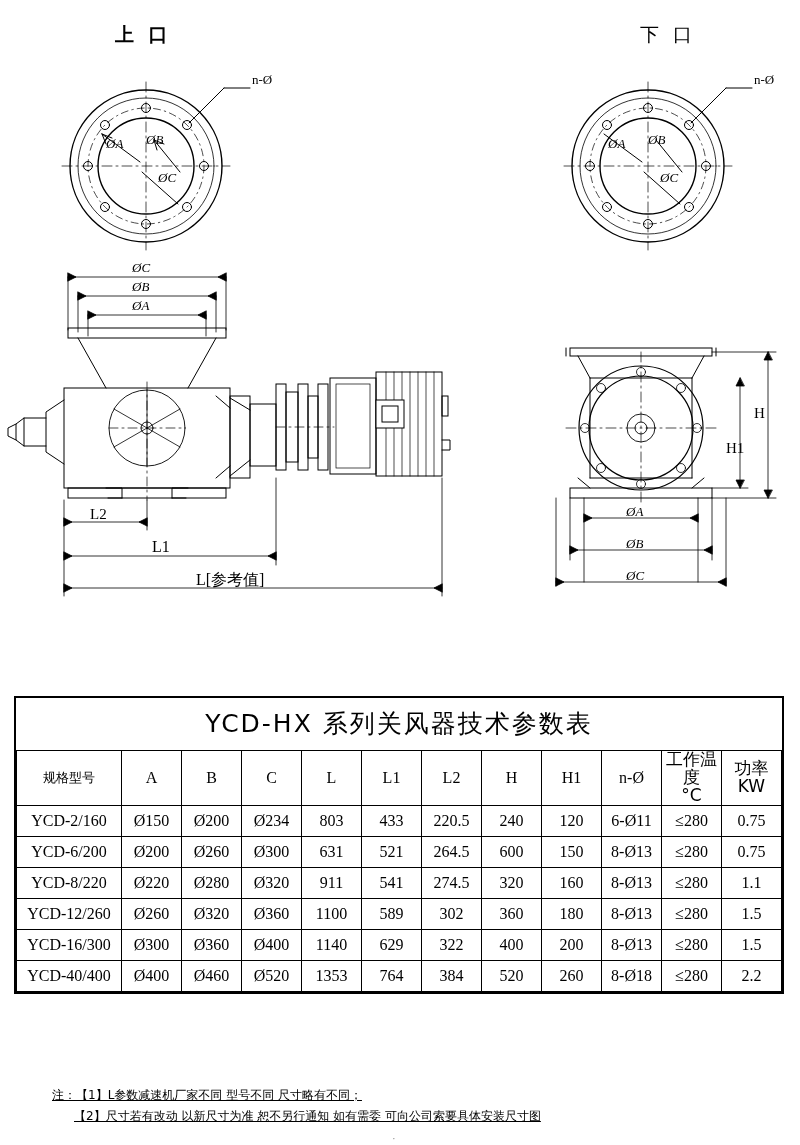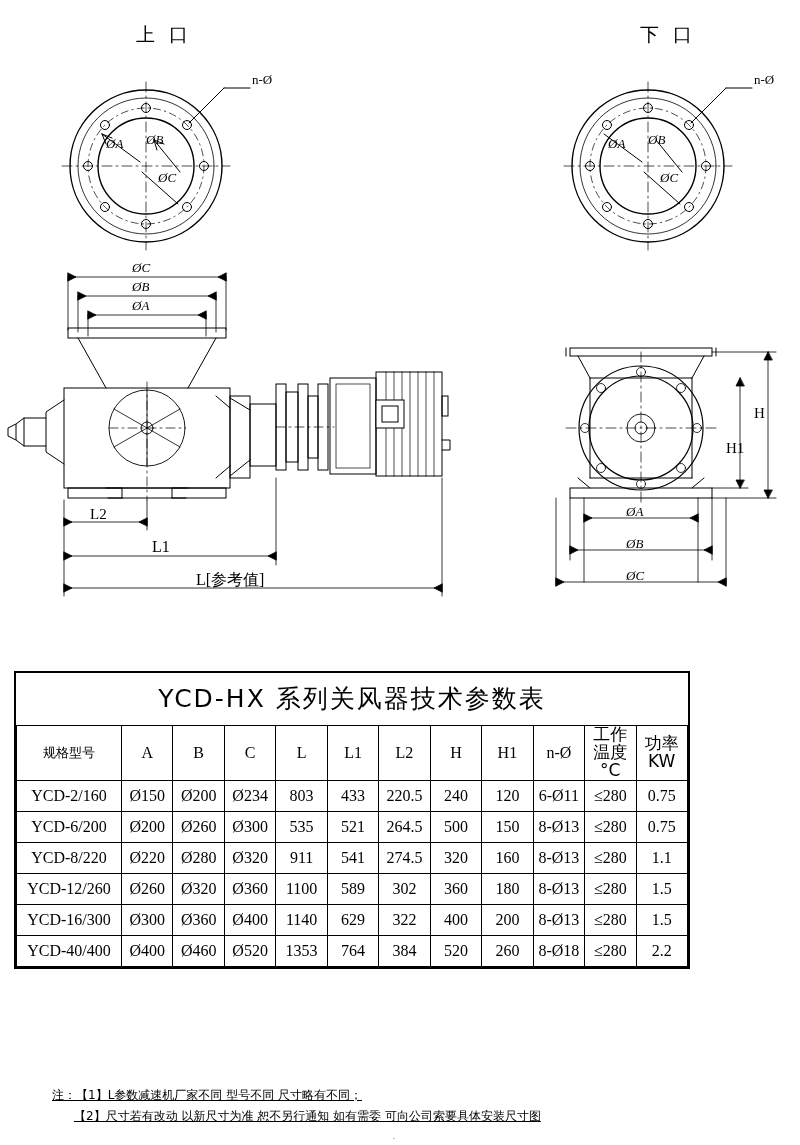--- a/index.html
+++ b/index.html
@@ -16,21 +16,21 @@
   svg{overflow:visible;}
 
   
   .view-title{
     position:absolute;font-size:19px;letter-spacing:4px;
     font-family:"DejaVu Sans", sans-serif;
   }
 
   
   .table-box{
-    position:absolute;left:14px;top:671px;width:676px;
+    position:absolute;left:14px;top:696px;width:770px;
     border:2px solid #000;box-sizing:border-box;
   }
   .table-title{
     text-align:center;font-size:25px;letter-spacing:2px;
     padding:9px 0 10px 0;font-family:"DejaVu Sans", sans-serif;
   }
   table{
     border-collapse:collapse;width:100%;table-layout:fixed;
     font-size:16px;
   }
@@ -47,21 +47,21 @@
     font-family:"DejaVu Sans", sans-serif;
     text-decoration:underline;
   }
   .pagemark{position:absolute;left:392px;top:1132px;font-size:11px;color:#888;}
 </style>
 </head>
 <body>
 
 <div class="page">
 
-  <div class="view-title" style="left:136px;top:22px;">上 口</div>
+  <div class="view-title" style="left:115px;top:22px;font-weight:bold;">上 口</div>
   <div class="view-title" style="left:640px;top:22px;">下 口</div>
 
   <div class="svgwrap">
   <svg width="800" height="1145" viewBox="0 0 800 1145" xmlns="http://www.w3.org/2000/svg" fill="none" stroke="#000" stroke-width="1" stroke-linecap="round">
 
     <g transform="translate(146,166)">
       <circle r="76" stroke-width="1.4"></circle>
       <circle r="68" stroke-width="0.8"></circle>
       <circle r="58" stroke-dasharray="7 4 1.5 4" stroke-width="0.7"></circle>
       <circle r="48" stroke-width="1.4"></circle>
@@ -352,24 +352,24 @@
           <td>120</td>
           <td>6-Ø11</td>
           <td>≤280</td>
           <td>0.75</td>
         </tr>
         <tr>
           <td class="col-model">YCD-6/200</td>
           <td>Ø200</td>
           <td>Ø260</td>
           <td>Ø300</td>
-          <td>535</td>
+          <td>631</td>
           <td>521</td>
           <td>264.5</td>
-          <td>500</td>
+          <td>600</td>
           <td>150</td>
           <td>8-Ø13</td>
           <td>≤280</td>
           <td>0.75</td>
         </tr>
         <tr>
           <td class="col-model">YCD-8/220</td>
           <td>Ø220</td>
           <td>Ø280</td>
           <td>Ø320</td>

